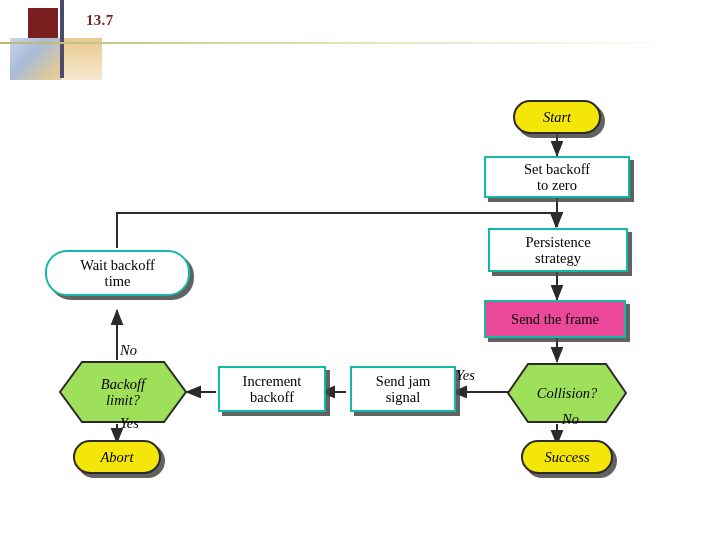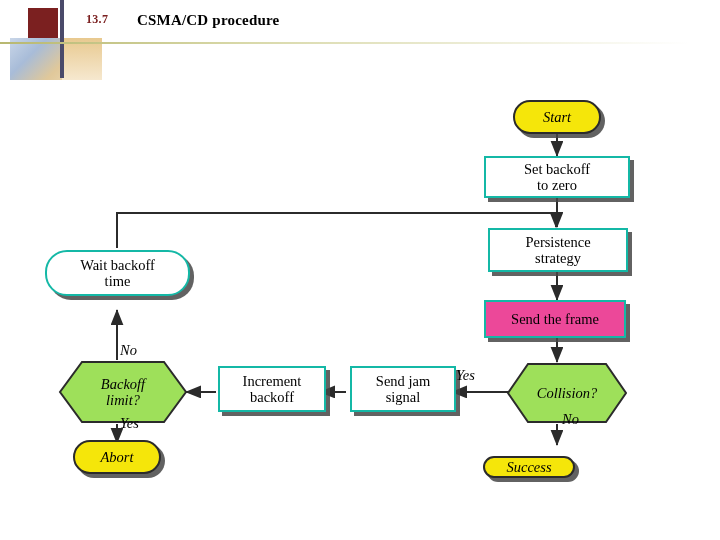--- a/index.html
+++ b/index.html
@@ -54,21 +54,21 @@
     left: 0px;
     top: 42px;
     width: 690px;
     height: 2px;
     background: linear-gradient(90deg, #b8b870 0%, #d8d8a8 35%, #ffffff 100%);
   }
   .title-num {
     position: absolute;
     left: 86px;
     top: 12px;
-    font-size: 12px;
+    font-size: 15px;
     font-weight: bold;
     color: #7b2020;
     letter-spacing: 0.3px;
   }
   .title-text {
     position: absolute;
     left: 137px;
     top: 12px;
     font-size: 15px;
     font-weight: bold;
@@ -163,21 +163,20 @@
 
 <div id="page">
 
   <div class="deco-gradient"></div>
   <div class="deco-gradient2"></div>
   <div class="deco-square-dark"></div>
   <div class="deco-vline"></div>
   <div class="deco-hline"></div>
 
   <div class="title-num">13.7</div>
-  <div class="title-text">CSMA/CD procedure</div>
 
   <div id="flow">
 
     <svg id="arrows" viewBox="0 0 720 440">
       <defs>
         <marker id="ah" markerWidth="9" markerHeight="9" refX="7.5" refY="3.2" orient="auto">
           <path d="M0,0 L8,3.2 L0,6.4 z" fill="#2b2b2b"></path>
         </marker>
       </defs>
       <g stroke="#2b2b2b" stroke-width="2" fill="none" marker-end="url(#ah)">
@@ -231,21 +230,21 @@
 
     <div class="diamond-wrap" style="left:506px; top:302px; width:122px; height:62px;">
       <svg width="122" height="62" viewBox="0 0 122 62">
         <polygon points="4,4 26,4 118,4 118,4 122,31 118,58 26,58 4,58 0,31" fill="none" stroke="none"></polygon>
         <polygon points="22,2 100,2 120,31 100,60 22,60 2,31" fill="#9ee05a" stroke="#2b2b2b" stroke-width="2"></polygon>
         <polygon points="26,64 104,64 124,35 124,35 124,35" fill="rgba(70,70,70,0.85)" stroke="none" opacity="0"></polygon>
       </svg>
       <div class="diamond-label">Collision?</div>
     </div>
 
-    <div class="node term" style="left:483px; top:380px; width:92px; height:22px;margin-top:16px;">
+    <div class="node term" style="left:521px; top:380px; width:92px; height:34px;">
       <span>Success</span>
     </div>
 
     <div class="node rect shadow" style="left:350px; top:306px; width:106px; height:46px; flex-direction:column;">
       <span>Send jam</span>
       <span>signal</span>
     </div>
 
     <div class="node rect shadow" style="left:218px; top:306px; width:108px; height:46px; flex-direction:column;">
       <span>Increment</span>

